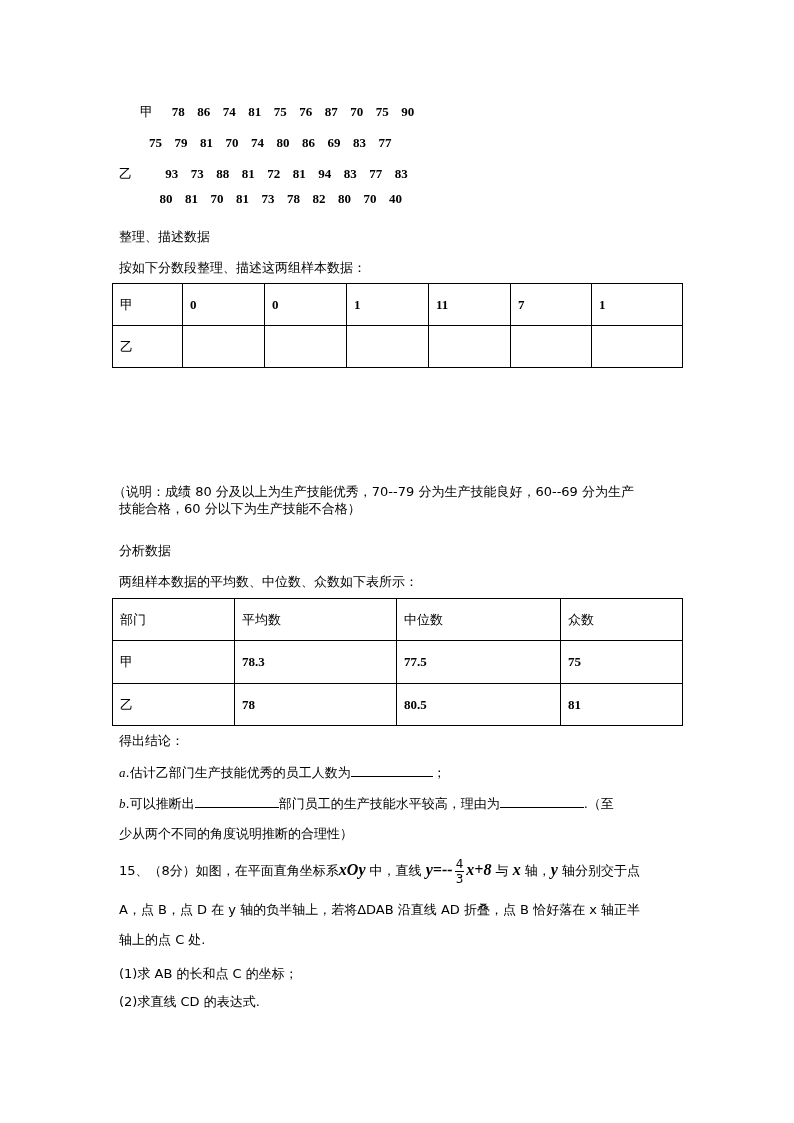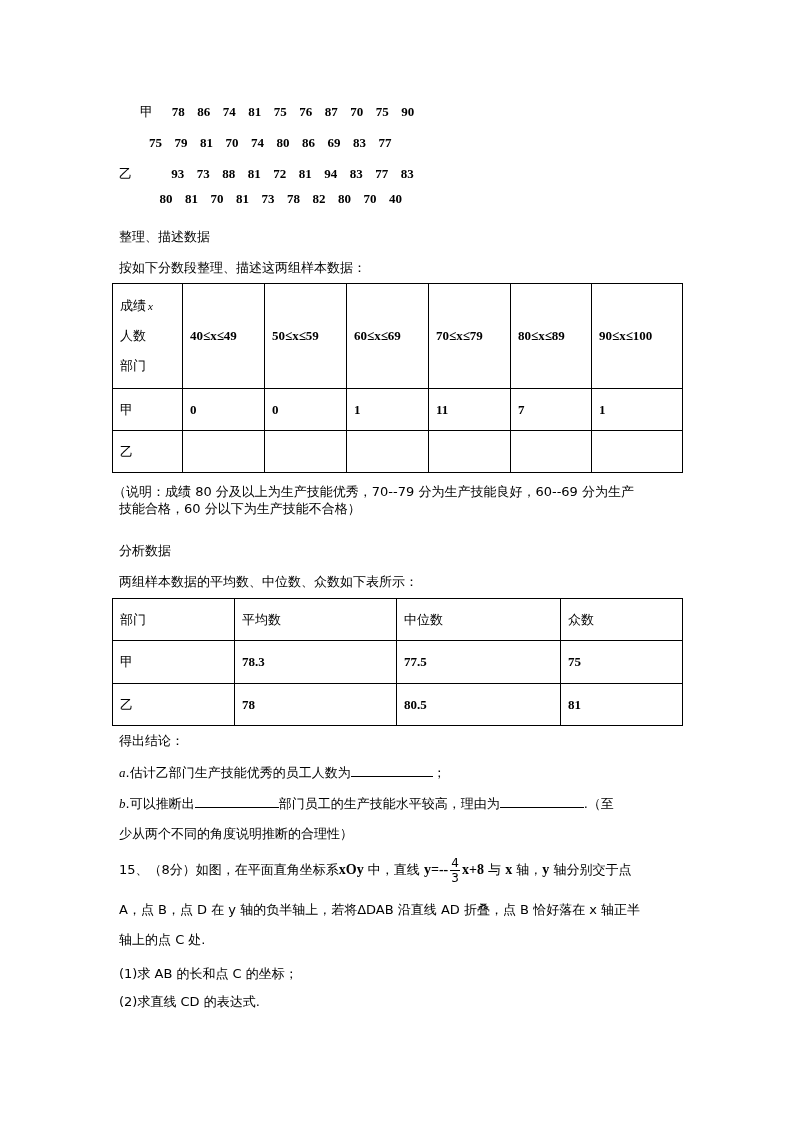--- a/index.html
+++ b/index.html
@@ -15,37 +15,37 @@
 
   table.grid { position: absolute; border-collapse: collapse; table-layout: fixed; }
   table.grid td { border: 1.3px solid #000; padding: 0 0 0 7px; vertical-align: middle; font-size: 13px; }
   table.grid td.v { font-family: "Liberation Serif", "DejaVu Serif", serif; font-weight: bold; }
   .stack div { line-height: 30px; }
   .it { font-family: "Liberation Serif", "DejaVu Serif", serif; font-style: italic; }
   .blank { display: inline-block; border-bottom: 1.3px solid #000; height: 12px; vertical-align: baseline; }
   .frac { display: inline-block; vertical-align: middle; text-align: center; font-size: 12px; line-height: 14px; margin: 0 2px; }
   .frac span { display: block; }
   .frac .n { border-bottom: 1px solid #000; padding: 0 1px; }
-  .b { font-family: "Liberation Serif", "DejaVu Serif", serif; font-weight: bold; font-size: 14px; }
+  .b { font-family: "Liberation Serif", "DejaVu Serif", serif; font-weight: bold; font-size: 16px; font-style: italic; }
 </style>
 </head>
 <body>
 
 <div class="raw-row" style="left:119px; top:104px;text-align:right;">
   <span class="label">甲</span><span class="vals" style="margin-left:2px;">
     <span>78</span><span>86</span><span>74</span><span>81</span><span>75</span><span>76</span><span>87</span><span>70</span><span>75</span><span>90</span>
   </span>
 </div>
 <div class="raw-row" style="left:149px; top:135px;">
   <span class="vals">
     <span>75</span><span>79</span><span>81</span><span>70</span><span>74</span><span>80</span><span>86</span><span>69</span><span>83</span><span>77</span>
   </span>
 </div>
 <div class="raw-row" style="left:119px; top:166px;">
-  <span class="label">乙</span><span class="vals" style="margin-left:14px;">
+  <span class="label">乙</span><span class="vals" style="margin-left:8px;">
     <span>93</span><span>73</span><span>88</span><span>81</span><span>72</span><span>81</span><span>94</span><span>83</span><span>77</span><span>83</span>
   </span>
 </div>
 <div class="raw-row" style="left:147px; top:191px;text-align:right;">
   <span class="vals">
     <span>80</span><span>81</span><span>70</span><span>81</span><span>73</span><span>78</span><span>82</span><span>80</span><span>70</span><span>40</span>
   </span>
 </div>
 
 <div class="line" style="top:229px;">整理、描述数据</div>
@@ -55,35 +55,20 @@
   <colgroup>
     <col style="width:70px">
       <col style="width:82px">
       <col style="width:82px">
       <col style="width:82px">
       <col style="width:82px">
       <col style="width:81px">
       <col style="width:91px">
   </colgroup>
   <tbody>
-      <tr style="height:105px;">
-    <td>
-      <div class="stack">
-        <div><span>成绩</span><span class="it" style="font-size:11px; margin-left:2px;">x</span></div>
-        <div>人数</div>
-        <div>部门</div>
-      </div>
-    </td>
-    <td class="v">40≤x≤49</td>
-    <td class="v">50≤x≤59</td>
-    <td class="v">60≤x≤69</td>
-    <td class="v">70≤x≤79</td>
-    <td class="v">80≤x≤89</td>
-    <td class="v">90≤x≤100</td>
-  </tr>
   <tr style="height:42px;">
     <td>甲</td>
     <td class="v">0</td>
     <td class="v">0</td>
     <td class="v">1</td>
     <td class="v">11</td>
     <td class="v">7</td>
     <td class="v">1</td>
   </tr>
   <tr style="height:42px;">

